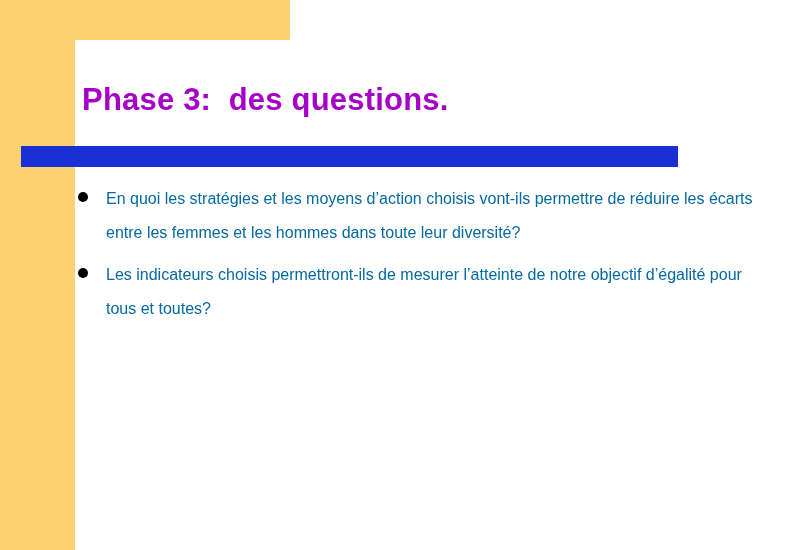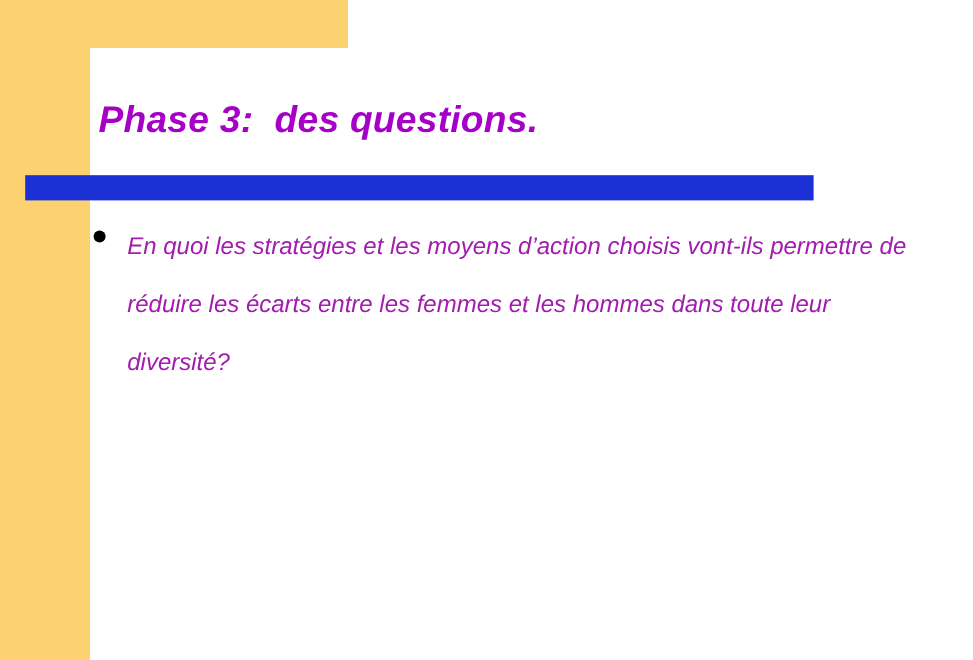--- a/index.html
+++ b/index.html
@@ -12,21 +12,20 @@
     background: #ffffff;
     font-family: "Liberation Sans", sans-serif;
     overflow: hidden;
   }
   .slide {
     position: relative;
     width: 811px;
     height: 550px;
     background: #ffffff;
     overflow: hidden;
-    font-style: italic;
   }
   
   .deco-yellow-top {
     position: absolute;
     left: 0;
     top: 0;
     width: 290px;
     height: 40px;
     background: #fcd270;
   }
@@ -81,23 +80,23 @@
     flex: 0 0 auto;
     width: 10px;
     height: 10px;
     border-radius: 50%;
     background: #000000;
     margin-top: 10px;
     margin-right: 18px;
   }
   .bullet-text {
     flex: 1 1 auto;
-    font-size: 20px;
-    line-height: 48px;
-    color: #a21caf;
+    font-size: 16px;
+    line-height: 34px;
+    color: #0369a1;
   }
 </style>
 </head>
 <body>
 
 <div class="slide">
 
   <div class="deco-yellow-top"></div>
   <div class="deco-yellow-left"></div>
   <div class="deco-white-round"></div>
@@ -106,16 +105,20 @@
 
   <div class="title-bar"></div>
 
   <div class="content">
 
     <div class="bullet-row">
       <span class="bullet-dot"></span>
       <span class="bullet-text">En quoi les stratégies et les moyens d’action choisis vont-ils permettre de réduire les écarts entre les femmes et les hommes dans toute leur diversité?</span>
     </div>
 
+    <div class="bullet-row">
+      <span class="bullet-dot"></span>
+      <span class="bullet-text">Les indicateurs choisis permettront-ils de mesurer l’atteinte de notre objectif d’égalité pour tous et toutes?</span>
+    </div>
 
 
   </div>
 </div>
 
 </body></html>

